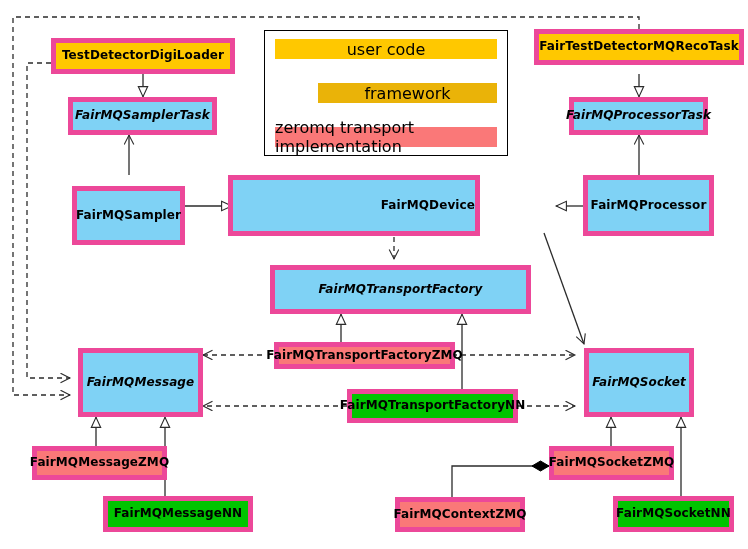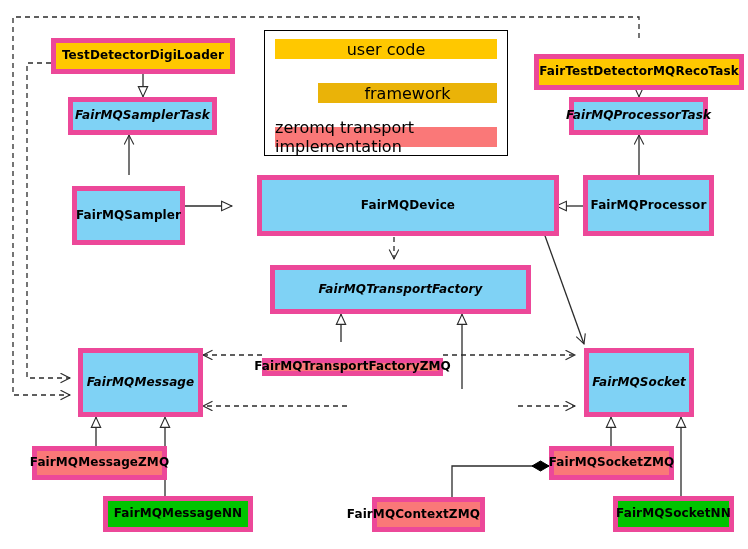--- a/index.html
+++ b/index.html
@@ -107,52 +107,55 @@
       <path d="M681,496 L681,417" marker-end="url(#hollowTri)"></path>
 
       <path d="M452,518 L452,466 L549,466" marker-end="url(#filledDiamond)"></path>
     </g>
   </svg>
 
   <div class="node usercode" style="left:51px;top:38px;width:184px;height:36px;">
     <span>TestDetectorDigiLoader</span>
   </div>
 
-  <div class="node usercode" style="left:534px;top:54px;width:210px;height:36px;">
+  <div class="node usercode" style="left:534px;top:29px;width:210px;height:36px;">
     <span>FairTestDetectorMQRecoTask</span>
   </div>
 
   <div class="node framework abstract" style="left:68px;top:97px;width:149px;height:38px;">
     <span>FairMQSamplerTask</span>
   </div>
 
   <div class="node framework abstract" style="left:569px;top:97px;width:139px;height:38px;">
     <span>FairMQProcessorTask</span>
   </div>
 
   <div class="node framework" style="left:72px;top:186px;width:113px;height:59px;">
     <span>FairMQSampler</span>
   </div>
 
-  <div class="node framework" style="left:257px;top:175px;width:302px;height:61px;">
+  <div class="node framework" style="left:228px;top:175px;width:252px;height:61px;justify-content:flex-end;">
     <span>FairMQDevice</span>
   </div>
 
   <div class="node framework" style="left:583px;top:175px;width:131px;height:61px;">
     <span>FairMQProcessor</span>
   </div>
 
   <div class="node framework abstract" style="left:262px;top:265px;width:261px;height:49px;margin-left:8px;">
     <span>FairMQTransportFactory</span>
   </div>
 
-  <div class="node zmq" style="left:262px;top:342px;width:181px;height:18px;margin-top:16px;">
+  <div class="node zmq" style="left:274px;top:342px;width:181px;height:27px;">
     <span>FairMQTransportFactoryZMQ</span>
   </div>
 
+  <div class="node nn" style="left:347px;top:389px;width:171px;height:34px;">
+    <span>FairMQTransportFactoryNN</span>
+  </div>
 
   <div class="node framework abstract" style="left:78px;top:348px;width:125px;height:69px;">
     <span>FairMQMessage</span>
   </div>
 
   <div class="node framework abstract" style="left:584px;top:348px;width:110px;height:69px;">
     <span>FairMQSocket</span>
   </div>
 
   <div class="node zmq" style="left:32px;top:446px;width:135px;height:34px;">
@@ -164,21 +167,21 @@
   </div>
 
   <div class="node zmq" style="left:549px;top:446px;width:125px;height:34px;">
     <span>FairMQSocketZMQ</span>
   </div>
 
   <div class="node nn" style="left:613px;top:496px;width:121px;height:36px;">
     <span>FairMQSocketNN</span>
   </div>
 
-  <div class="node zmq" style="left:372px;top:497px;width:113px;height:35px;justify-content:flex-end;">
+  <div class="node zmq" style="left:395px;top:497px;width:130px;height:35px;">
     <span>FairMQContextZMQ</span>
   </div>
 
   <div id="legend">
     <div class="legend-row" style="background:#ffc800;">
       <span>user code</span>
     </div>
     <div class="legend-row" style="background:#eab308;margin-left:43px;">
       <span>framework</span>
     </div>

